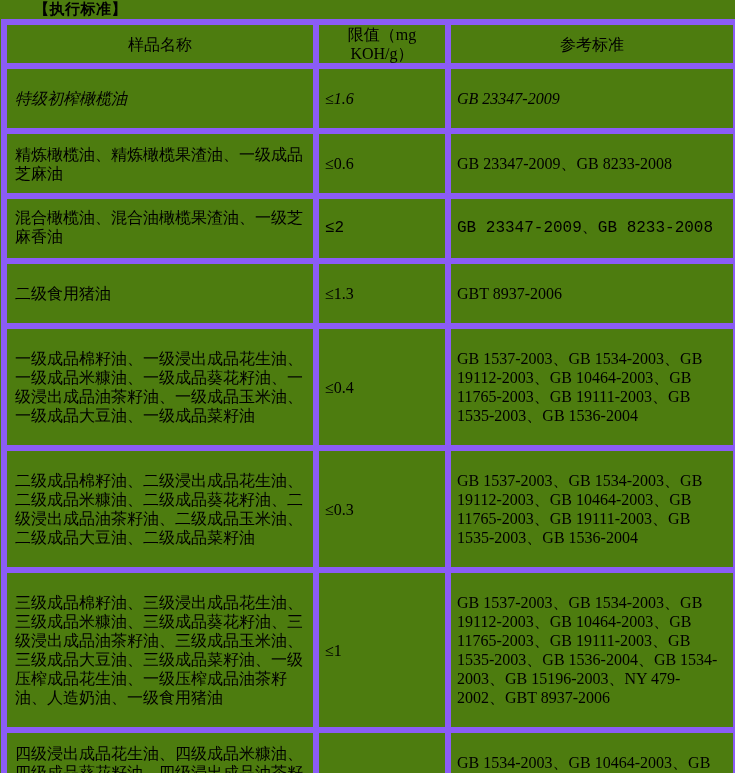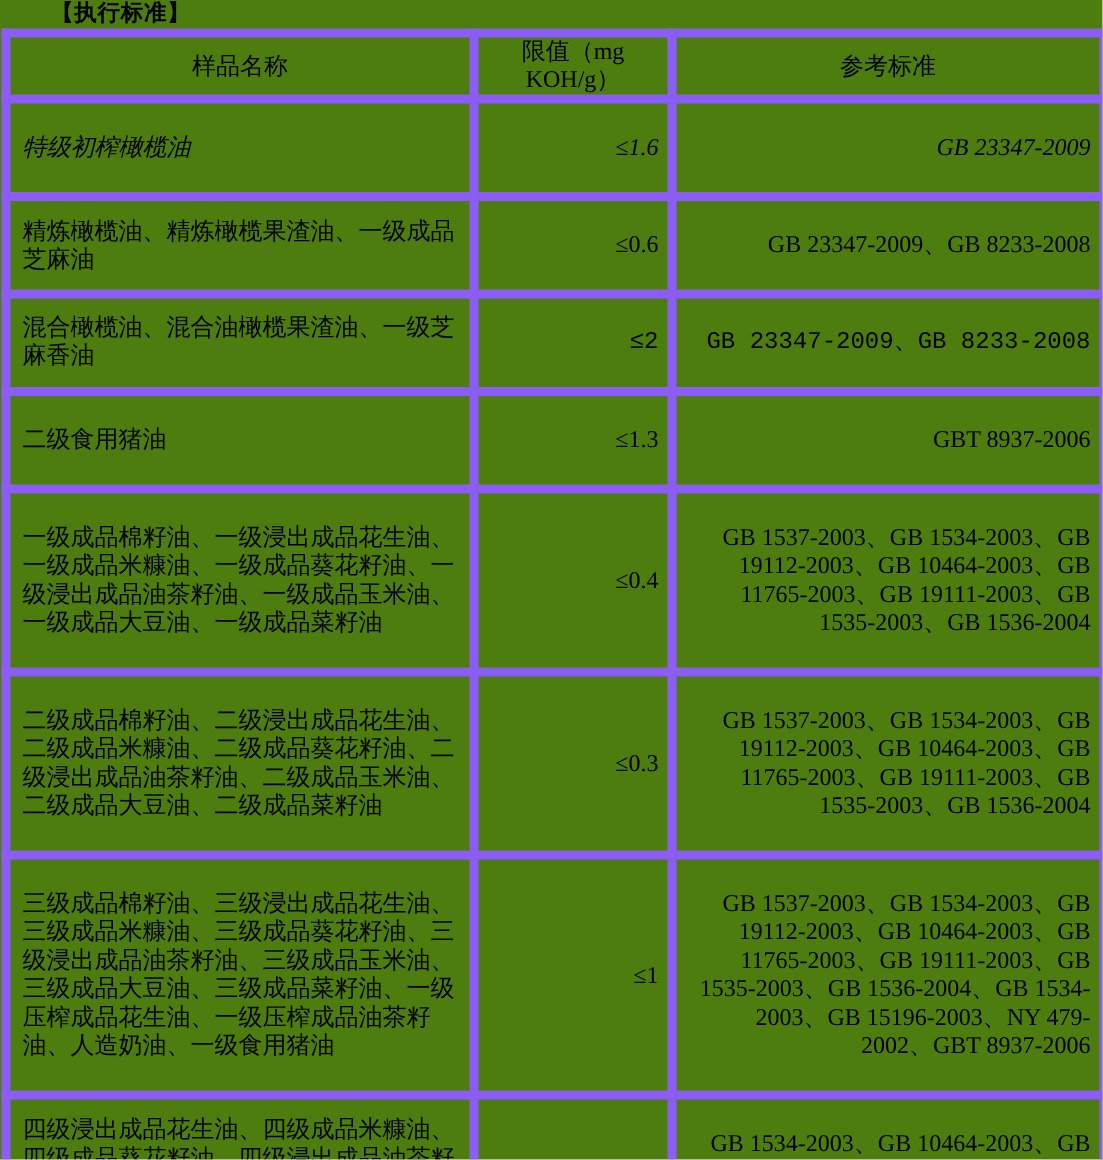--- a/index.html
+++ b/index.html
@@ -44,21 +44,21 @@
     font-weight: normal;
     text-align: center;
     height: 29px;
   }
   .std-table td.col-name {
     text-align: left;
     padding: 5px 6px 5px 8px;
   }
   .std-table td.col-limit,
   .std-table td.col-std {
-    text-align: right;
+    text-align: left;
     padding: 20px 6px;
   }
   
   .std-table tbody tr:nth-child(1)  { height: 30px; font-style: italic; }
   .std-table tbody tr:nth-child(2)  { height: 30px; }
   .std-table tbody tr:nth-child(3)  { height: 31px; font-family: Liberation Mono, monospace; }
   .std-table tbody tr:nth-child(4)  { height: 30px; }
   .std-table tbody tr:nth-child(5)  { height: 31px; }
   .std-table tbody tr:nth-child(6)  { height: 109px; }
   .std-table tbody tr:nth-child(7)  { height: 95px; }

